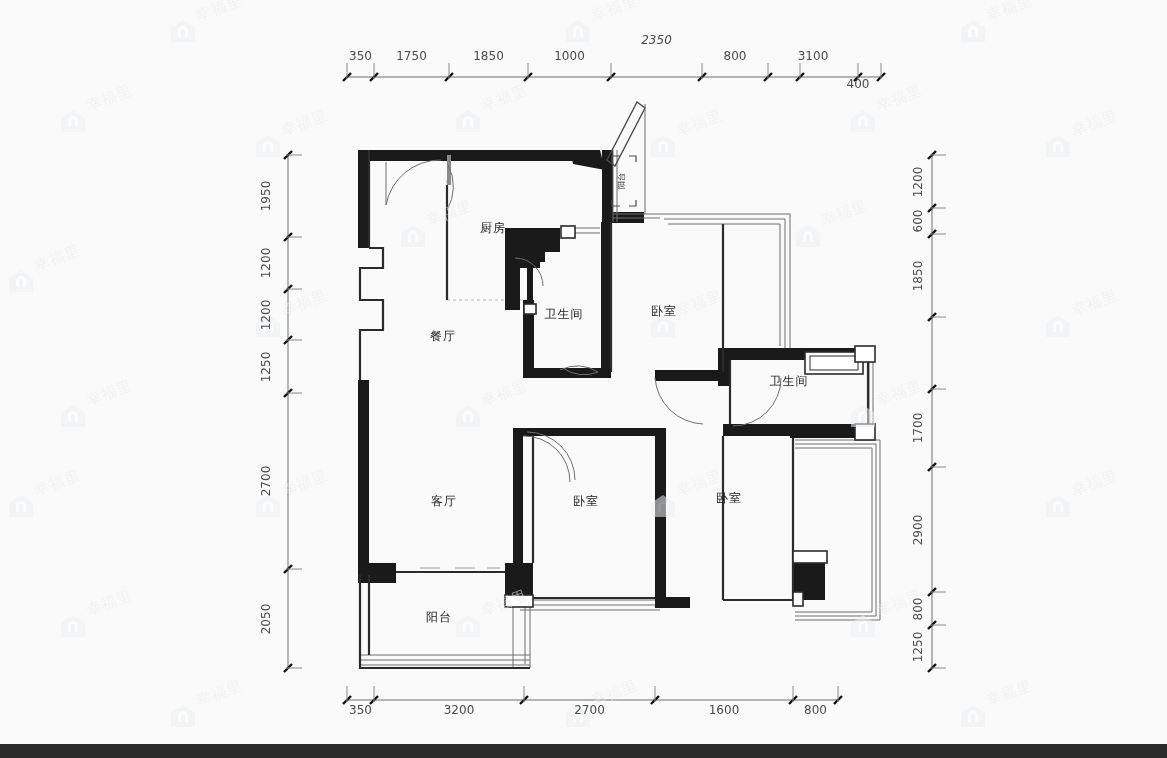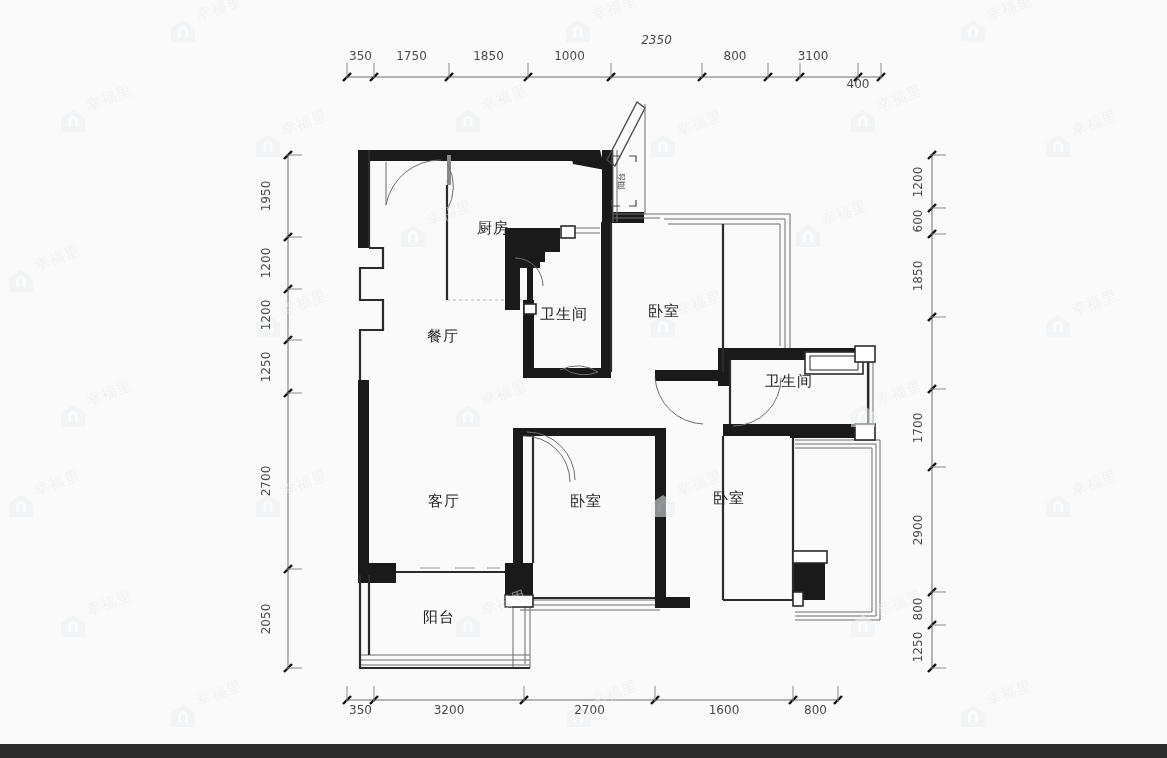--- a/index.html
+++ b/index.html
@@ -37,21 +37,21 @@
     font-family:"DejaVu Sans",sans-serif;
     font-size:12px;color:#4a4a4a;white-space:nowrap;
     z-index:6;
   }
   .dimtext.vert{transform-origin:center center;transform:rotate(-90deg);}
 
   
   .room{
     position:absolute;z-index:6;
     font-family:"DejaVu Sans",sans-serif;
-    font-size:15px;color:#1d1d1d;white-space:nowrap;
+    font-size:12px;color:#1d1d1d;white-space:nowrap;
     letter-spacing:1px;
   }
   .room.small{font-size:8px;letter-spacing:0;}
   .room.rot{transform-origin:center center;transform:rotate(-90deg);}
 </style>
 </head>
 <body>
 
 <div id="stage">
 
@@ -302,21 +302,21 @@
   <div id="dim-labels">
       <div class="dimtext" style="left: 360.5px; top: 56px; transform: translate(-50%, -50%);">350</div>
       <div class="dimtext" style="left: 411.5px; top: 56px; transform: translate(-50%, -50%); text-align: center;">1750</div>
       <div class="dimtext" style="left: 488.5px; top: 56px; transform: translate(-50%, -50%);">1850</div>
       <div class="dimtext" style="left: 569.5px; top: 56px; transform: translate(-50%, -50%);">1000</div>
       <div class="dimtext" style="left: 656.5px; top: 40px; transform: translate(-50%, -50%); font-style: italic;">2350</div>
       <div class="dimtext" style="left: 735px; top: 56px; transform: translate(-50%, -50%);">800</div>
       <div class="dimtext" style="left: 813px; top: 56px; transform: translate(-50%, -50%);">3100</div>
       <div class="dimtext" style="left: 858px; top: 56px; transform: translate(-50%, -50%); margin-top: 28px;">400</div>
       <div class="dimtext" style="left: 360.5px; top: 710px; transform: translate(-50%, -50%);">350</div>
-      <div class="dimtext" style="left: 449px; top: 710px; transform: translate(-50%, -50%);">3200</div>
+      <div class="dimtext" style="left: 459px; top: 710px; transform: translate(-50%, -50%);">3200</div>
       <div class="dimtext" style="left: 589.5px; top: 710px; transform: translate(-50%, -50%);">2700</div>
       <div class="dimtext" style="left: 724px; top: 710px; transform: translate(-50%, -50%);">1600</div>
       <div class="dimtext" style="left: 815.5px; top: 710px; transform: translate(-50%, -50%);">800</div>
       <div class="dimtext vert" style="left: 266px; top: 196px; transform: translate(-50%, -50%) rotate(-90deg);">1950</div>
       <div class="dimtext vert" style="left: 266px; top: 263px; transform: translate(-50%, -50%) rotate(-90deg);">1200</div>
       <div class="dimtext vert" style="left: 266px; top: 314.5px; transform: translate(-50%, -50%) rotate(-90deg);">1200</div>
       <div class="dimtext vert" style="left: 266px; top: 366.5px; transform: translate(-50%, -50%) rotate(-90deg);">1250</div>
       <div class="dimtext vert" style="left: 266px; top: 481px; transform: translate(-50%, -50%) rotate(-90deg);">2700</div>
       <div class="dimtext vert" style="left: 266px; top: 618.5px; transform: translate(-50%, -50%) rotate(-90deg);">2050</div>
       <div class="dimtext vert" style="left: 918px; top: 181.5px; transform: translate(-50%, -50%) rotate(-90deg);">1200</div>

